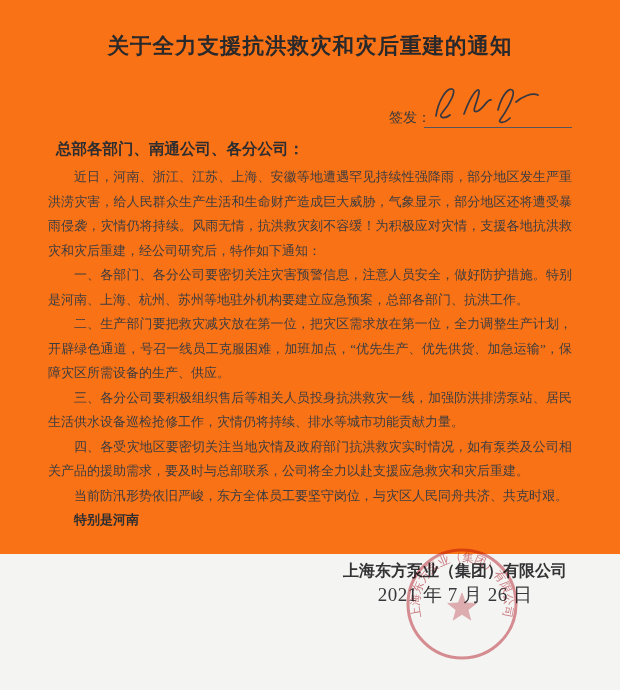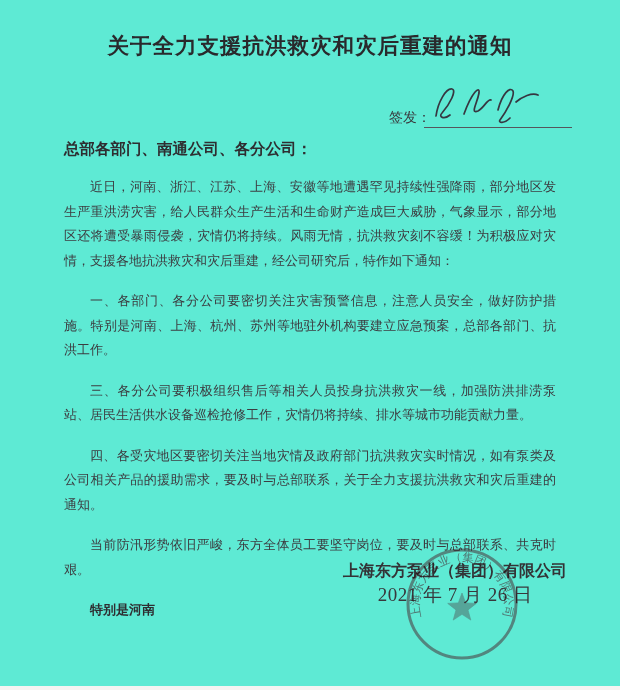--- a/index.html
+++ b/index.html
@@ -4,22 +4,22 @@
 <style>
   html, body { margin: 0; padding: 0; }
   body {
     width: 620px; height: 690px;
     background: #f4f4f2;
     font-family: "Liberation Serif", "DejaVu Serif", serif;
     overflow: hidden;
   }
   .page {
     position: relative;
-    width: 620px; height: 686px;
-    background: #5eead4;
+    width: 620px; height: 554px;
+    background: #f97316;
     color: #3a3a3d;
   }
   .doc-title {
     position: absolute;
     top: 31px; left: 0; width: 620px;
     text-align: center;
     font-family: "Liberation Sans", "DejaVu Sans", sans-serif;
     font-weight: bold;
     font-size: 21.5px;
     letter-spacing: 1px;
@@ -45,24 +45,24 @@
     position: absolute;
     left: 48px; top: 139px;
     width: 524px;
   }
   .recipients {
     font-family: "Liberation Sans", "DejaVu Sans", sans-serif;
     font-weight: bold;
     font-size: 15.5px;
     color: #2e2e31;
     line-height: 20px;
-    margin: 0 0 6px 16px;
+    margin: 0 0 6px 8px;
   }
   .paras p, .closing {
-    margin: 16px;
+    margin: 0;
     font-size: 13px;
     line-height: 24.5px;
     text-align: justify;
     text-justify: inter-character;
     text-indent: 2em;
     color: #3c3c40;
   }
   .closing {
     font-family: "Liberation Sans", "DejaVu Sans", sans-serif;
     font-weight: bold;
@@ -110,23 +110,24 @@
       <path d="M70,30 C74,14 82,6 85,11 C87,16 78,32 72,40 C70,43 76,44 82,38"></path>
       <path d="M88,22 C94,17 104,12 110,15"></path>
     </g>
   </svg>
 
   <div class="content">
     <p class="recipients">总部各部门、南通公司、各分公司：</p>
     <div class="paras">
         <p>近日，河南、浙江、江苏、上海、安徽等地遭遇罕见持续性强降雨，部分地区发生严重洪涝灾害，给人民群众生产生活和生命财产造成巨大威胁，气象显示，部分地区还将遭受暴雨侵袭，灾情仍将持续。风雨无情，抗洪救灾刻不容缓！为积极应对灾情，支援各地抗洪救灾和灾后重建，经公司研究后，特作如下通知：</p>
         <p>一、各部门、各分公司要密切关注灾害预警信息，注意人员安全，做好防护措施。特别是河南、上海、杭州、苏州等地驻外机构要建立应急预案，总部各部门、抗洪工作。</p>
+        <p>二、生产部门要把救灾减灾放在第一位，把灾区需求放在第一位，全力调整生产计划，开辟绿色通道，号召一线员工克服困难，加班加点，“优先生产、优先供货、加急运输”，保障灾区所需设备的生产、供应。</p>
         <p>三、各分公司要积极组织售后等相关人员投身抗洪救灾一线，加强防洪排涝泵站、居民生活供水设备巡检抢修工作，灾情仍将持续、排水等城市功能贡献力量。</p>
-        <p>四、各受灾地区要密切关注当地灾情及政府部门抗洪救灾实时情况，如有泵类及公司相关产品的援助需求，要及时与总部联系，关于全力支援抗洪救灾和灾后重建的通知。</p>
-        <p>当前防汛形势依旧严峻，东方全体员工要坚守岗位，要及时与总部联系、共克时艰。</p>
+        <p>四、各受灾地区要密切关注当地灾情及政府部门抗洪救灾实时情况，如有泵类及公司相关产品的援助需求，要及时与总部联系，公司将全力以赴支援应急救灾和灾后重建。</p>
+        <p>当前防汛形势依旧严峻，东方全体员工要坚守岗位，与灾区人民同舟共济、共克时艰。</p>
       </div>
     <p class="closing">特别是河南</p>
   </div>
 
   <div class="footer">
     <div class="company">上海东方泵业（集团）有限公司</div>
     <div class="issue-date">2021 年 7 月 26 日</div>
   </div>
 
   <svg class="seal" width="118" height="118" viewBox="0 0 118 118">

